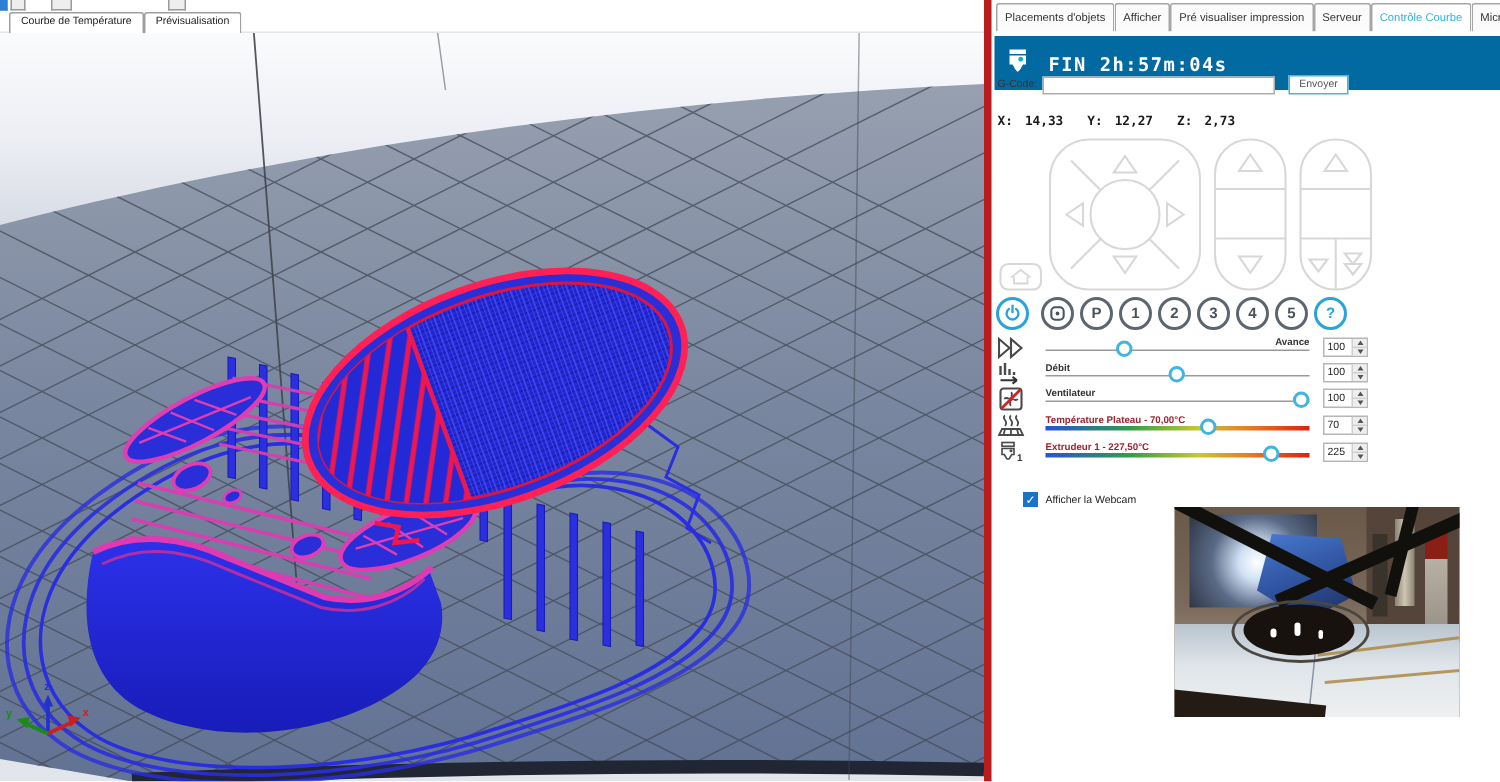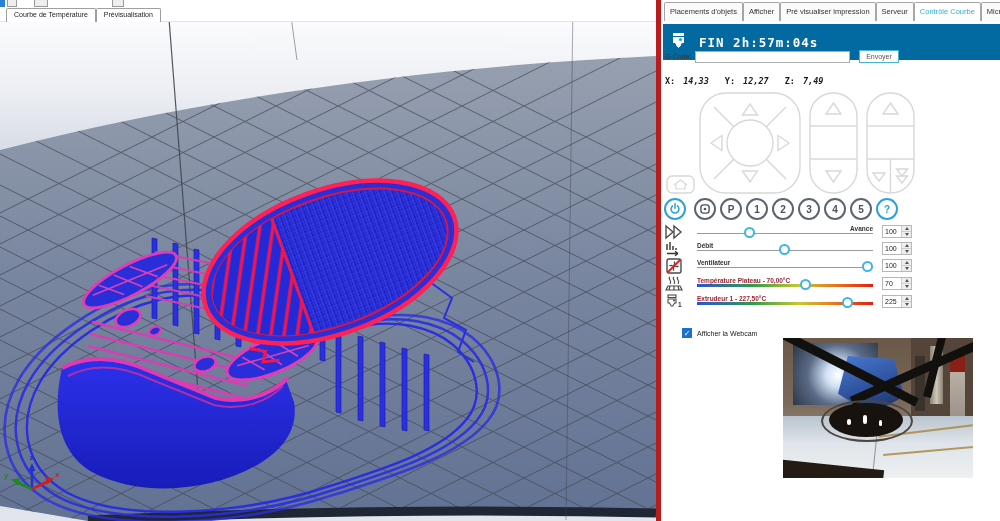--- a/index.html
+++ b/index.html
@@ -28,21 +28,21 @@
                display:flex; align-items:center; }
   .status-title { color:#fff; font-family:"DejaVu Sans Mono", monospace; font-weight:bold;
                   font-size:12.5px; letter-spacing:1px; margin-left:12px; }
   .gcode-label { position:absolute; left:4px; top:53px; font-size:7px; color:#333; }
   .gcode-input { position:absolute; left:34px; top:51px; width:155px; height:12px;
                  border:1px solid #adadad; font-size:7px; padding:0 2px; outline:none; }
   .send-btn { position:absolute; left:198px; top:50px; width:40px; height:13px; background:#fff;
               border:1px solid #49b6d6; font-size:7px; color:#555; text-align:center; line-height:11px; cursor:pointer; }
   .coords { position:absolute; left:4px; top:76px; font-family:"DejaVu Sans Mono", monospace;
             font-weight:bold; font-size:8.5px; color:#1a1a1a; display:flex; }
-  .coords .cl { margin-right:8px; } .coords .cv { margin-right:16px;font-style:italic; }
+  .coords .cl { margin-right:8px; } .coords .cv { margin-right:16px; }
 
   .jog { position:absolute; left:0; top:88px; }
 
   .qrow { position:absolute; left:3px; top:198px; display:flex; align-items:center; }
   .rb { width:22px; height:22px; border-radius:50%; border:2px solid #5d6570; margin-right:4px;
         display:flex; align-items:center; justify-content:center; font-weight:bold; font-size:10px;
         color:#4a525c; background:#fff; cursor:pointer; }
   .rb.cyan { border-color:#2ba3d8; color:#2ba3d8; }
   .rb.power { margin-right:8px; }
 
@@ -323,21 +323,21 @@
     <span class="gcode-label">G-Code:</span>
     <input class="gcode-input" type="text" value="" style="">
     <div class="send-btn">Envoyer</div>
 
     <div class="coords">
       <span class="cl">X:</span>
       <span class="cv">14,33</span>
       <span class="cl">Y:</span>
       <span class="cv">12,27</span>
       <span class="cl">Z:</span>
-      <span class="cv">7,49</span>
+      <span class="cv">2,73</span>
     </div>
 
     <svg class="jog" width="260" height="112" viewBox="0 0 260 112" stroke="#d8d8d8" fill="none" stroke-width="1.4">
       <g>
         <rect x="39" y="5" width="100" height="100" rx="26"></rect>
         <circle cx="89" cy="55" r="23"></circle>
         <line x1="53" y1="19" x2="73" y2="39"></line>
           <line x1="125" y1="19" x2="105" y2="39"></line>
         <line x1="53" y1="91" x2="73" y2="71"></line>
           <line x1="125" y1="91" x2="105" y2="71"></line>

